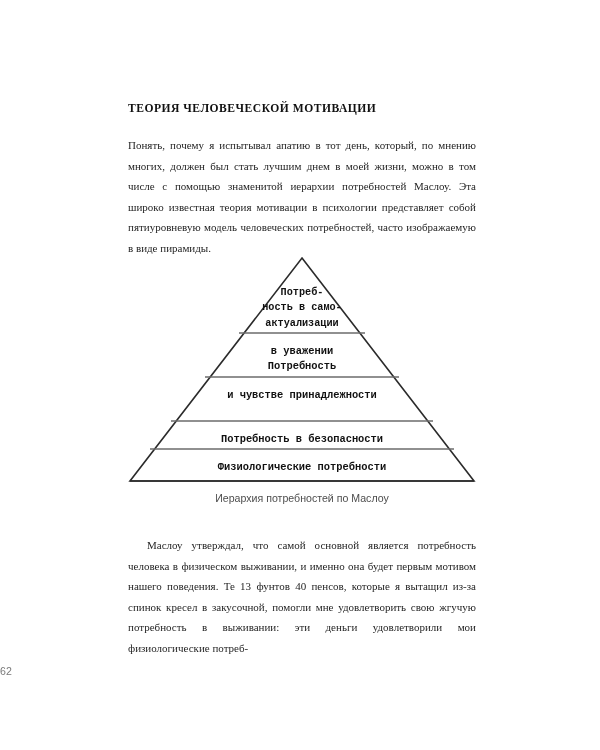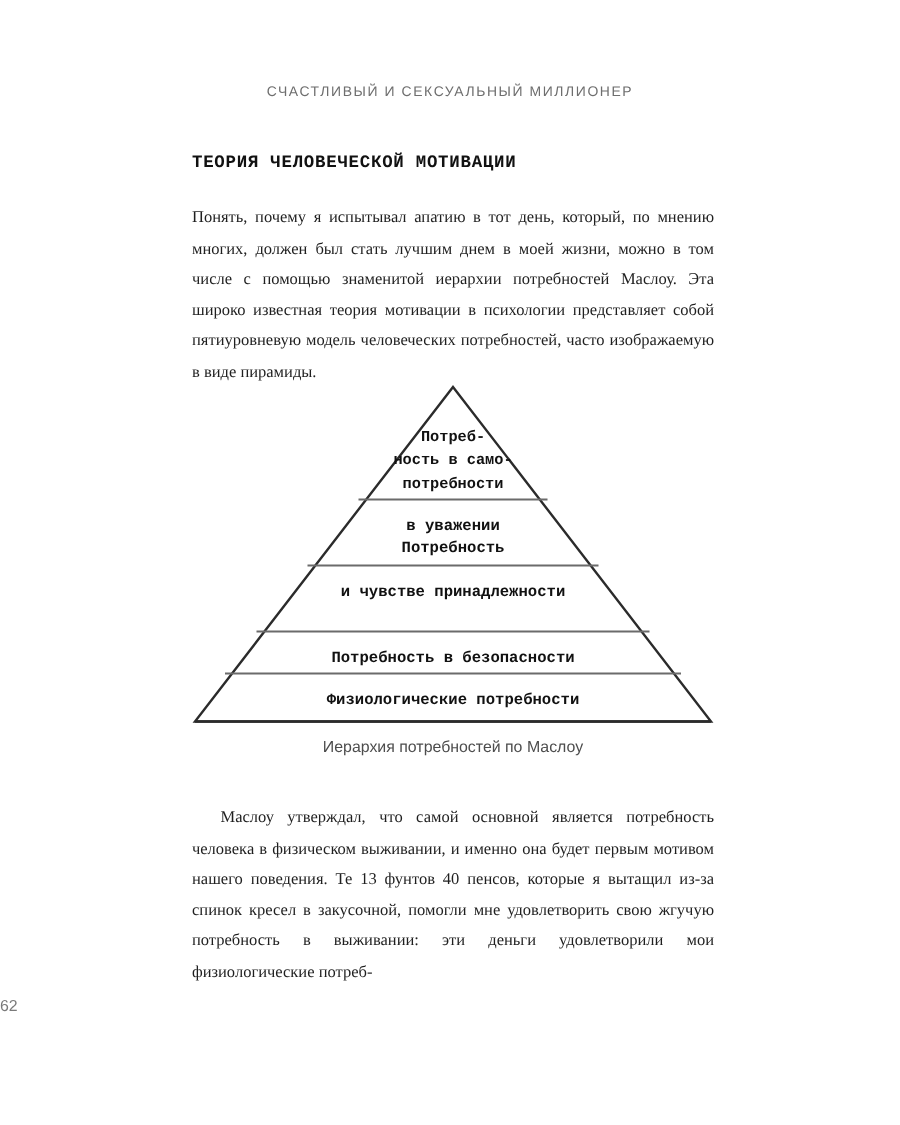--- a/index.html
+++ b/index.html
@@ -37,21 +37,21 @@
     text-transform: uppercase;
     white-space: nowrap;
   }
 
   
   .section-heading {
     position: absolute;
     top: 92px;
     left: 128px;
     width: 350px;
-    font-family: Liberation Mono, monospace;
+    font-family: Liberation Serif, serif;
     font-size: 11.6px;
     font-weight: bold;
     letter-spacing: 0.5px;
     color: #111111;
     text-transform: uppercase;
   }
 
   
   .body-text {
     position: absolute;
@@ -123,21 +123,20 @@
     font-family: "Liberation Sans", "DejaVu Sans", sans-serif;
     font-size: 10.6px;
     color: #7a7a7a;
   }
 </style>
 </head>
 <body>
 
 <div class="page">
 
-  <div class="running-head">СЧАСТЛИВЫЙ И СЕКСУАЛЬНЫЙ МИЛЛИОНЕР</div>
 
   <h2 class="section-heading">ТЕОРИЯ ЧЕЛОВЕЧЕСКОЙ МОТИВАЦИИ</h2>
 
   <p class="body-text para-top">Понять, почему я испытывал апатию в тот день, который, по мнению многих, должен был стать лучшим днем в моей жизни, можно в том числе с помощью знаменитой иерархии потребностей Маслоу. Эта широко известная теория мотивации в психологии представляет собой пятиуровневую модель человеческих потребностей, часто изображаемую в виде пирамиды.</p>
 
   <div class="figure">
 
     <div class="pyramid">
       <svg width="348" height="234" viewBox="0 0 348 234" xmlns="http://www.w3.org/2000/svg">
 
@@ -148,21 +147,21 @@
         <line x1="43" y1="169" x2="305" y2="169" stroke="#6b6b6b" stroke-width="1.3"></line>
         <line x1="22" y1="197" x2="326" y2="197" stroke="#6b6b6b" stroke-width="1.3"></line>
 
         <line x1="2" y1="229" x2="346" y2="229" stroke="#2b2b2b" stroke-width="1.6"></line>
       </svg>
     </div>
 
     <div class="tier-label tier-1">
       <div>Потреб-</div>
       <div>ность в само-</div>
-      <div>потребности</div>
+      <div>актуализации</div>
     </div>
 
     <div class="tier-label tier-2">
       <div>в уважении</div>
       <div>Потребность</div>
     </div>
 
     <div class="tier-label tier-3">
       <div>и чувстве принадлежности</div>
     </div>

